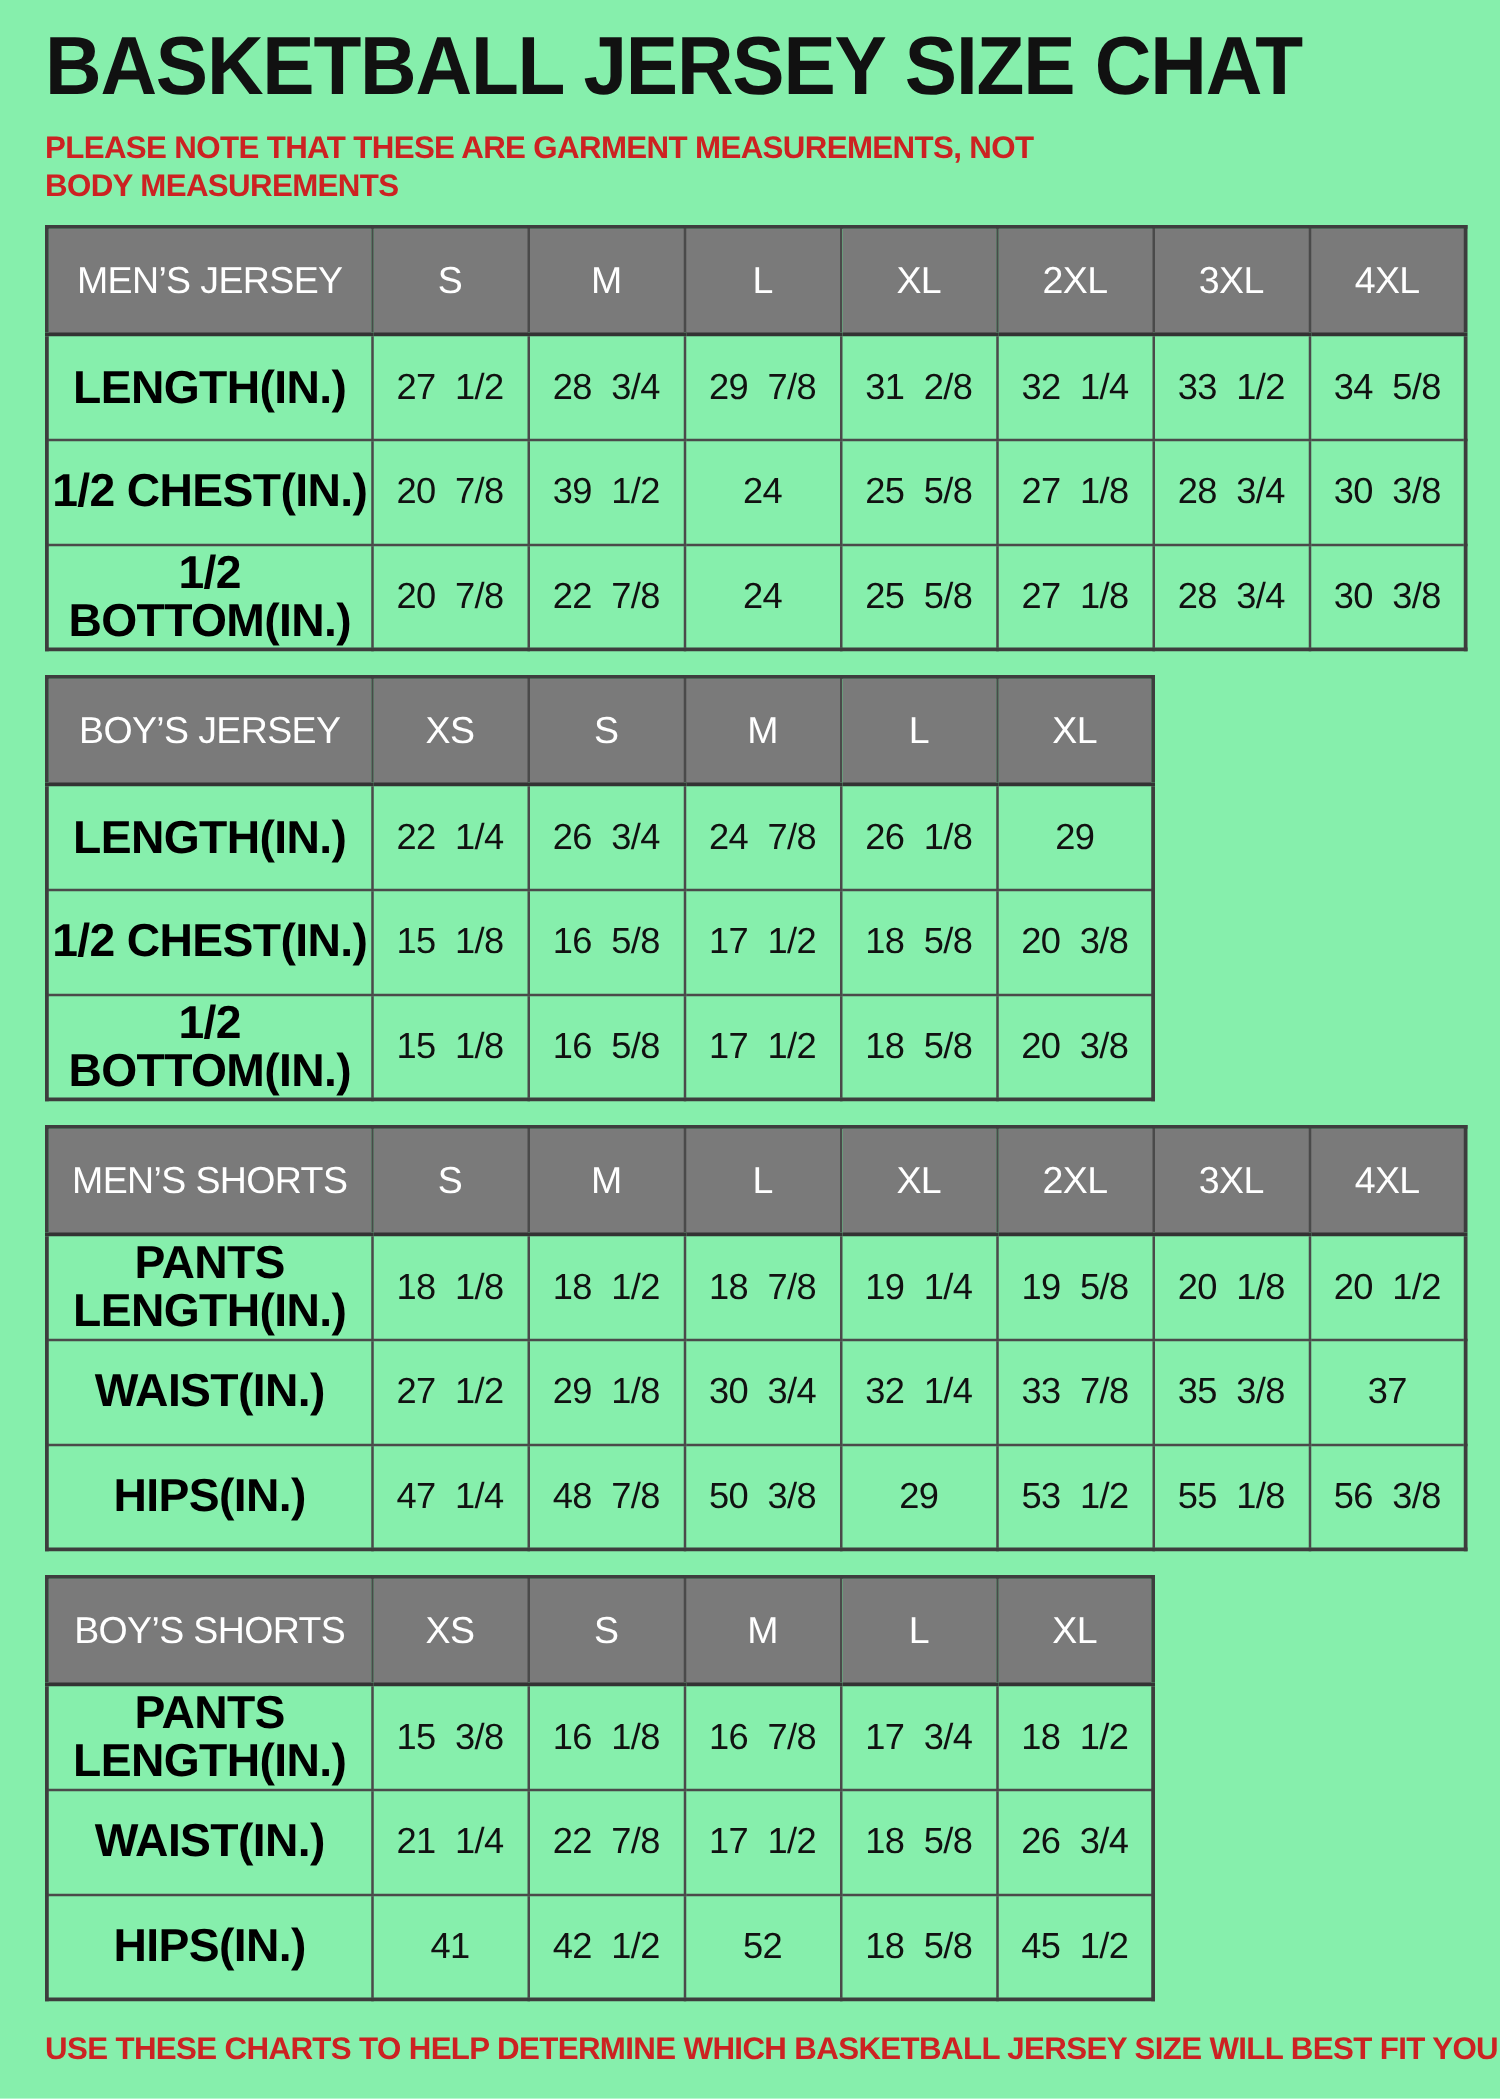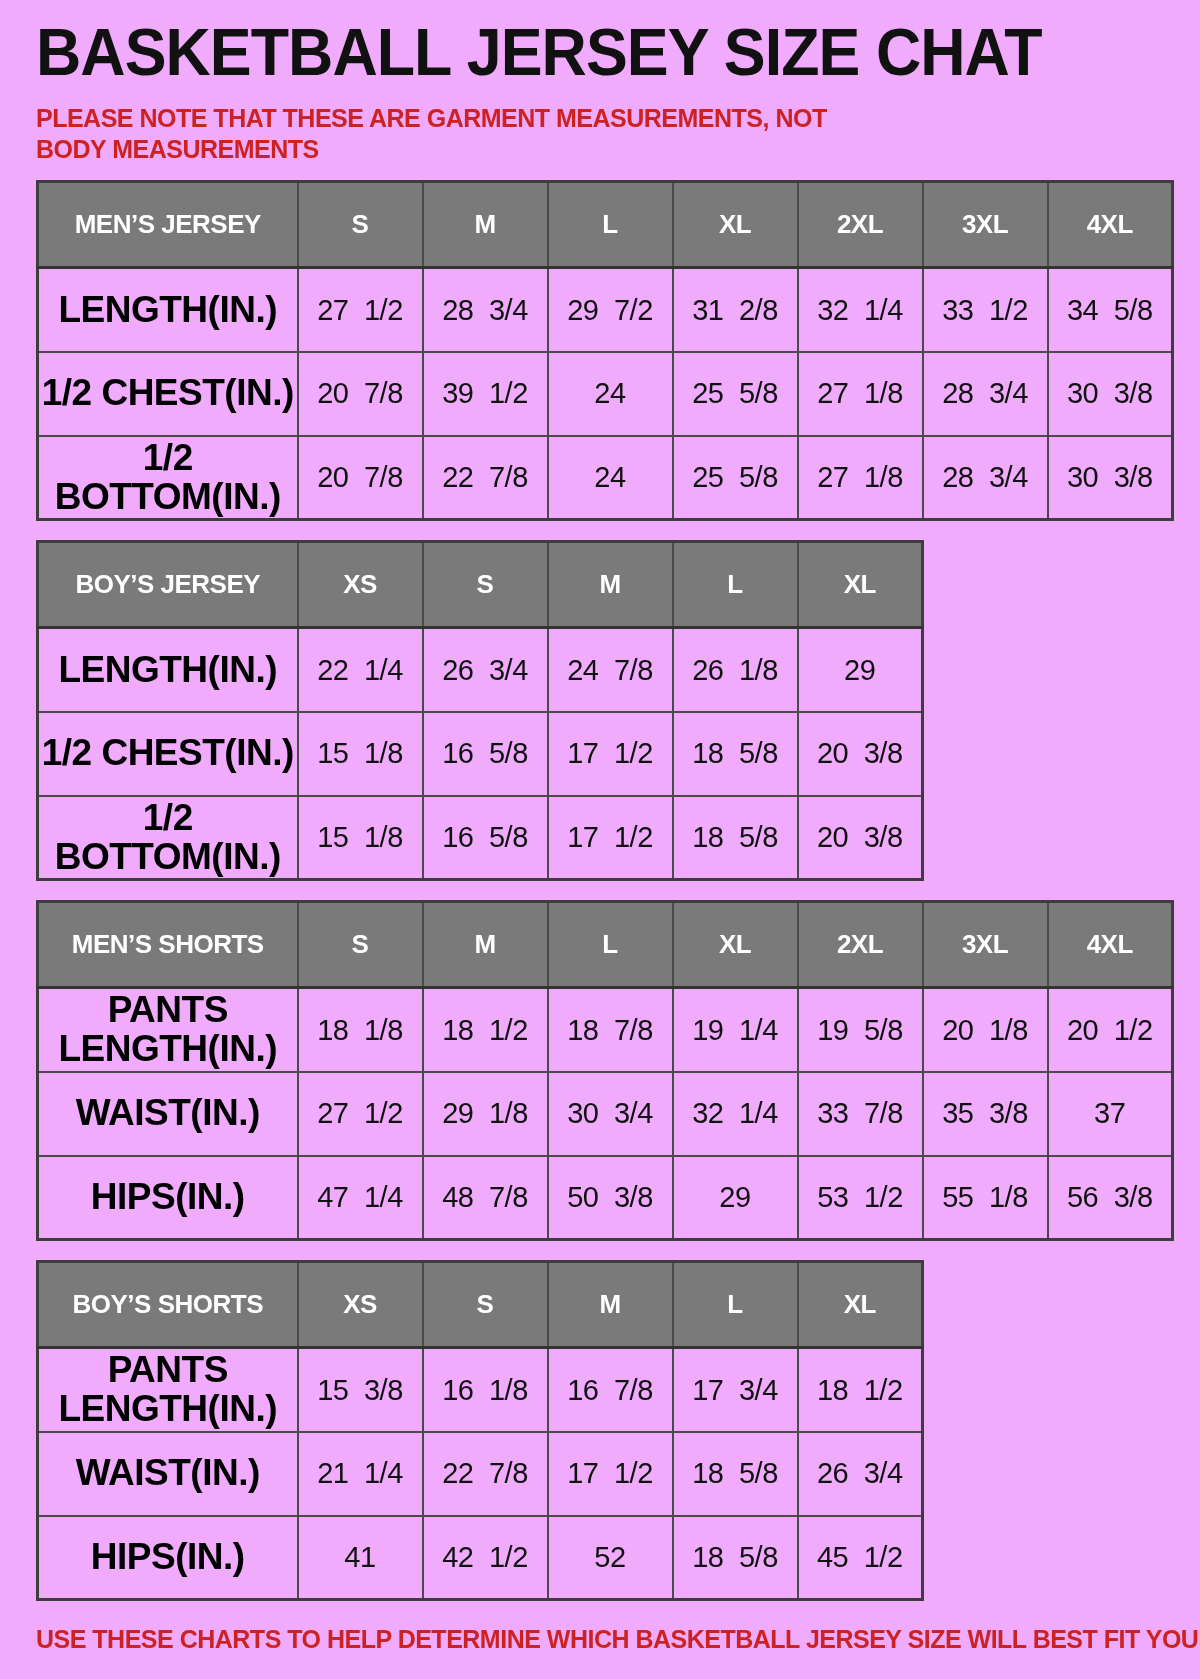--- a/index.html
+++ b/index.html
@@ -12,21 +12,21 @@
   html, body {
     margin: 0; padding: 0;
     background: #ffffff;
     font-family: "Liberation Sans", sans-serif;
   }
   .page {
     width: 1200px;
     height: 1679px;
     overflow: hidden;
     padding: 18px 0 0 36px;
-    background: #f0abfc;
+    background: #86efac;
   }
   .title {
     font-size: 66px;
     font-weight: 700;
     color: #111111;
     margin: 0 0 12px 0;
     white-space: nowrap;
     letter-spacing: -1px;
     transform: scaleX(0.95);
     transform-origin: left center;
@@ -51,22 +51,22 @@
   table.size-table td {
     border: 2px solid var(--border-col);
     text-align: center;
     vertical-align: middle;
     padding: 0 2px;
     overflow: hidden;
   }
   table.size-table thead th {
     background: var(--header-bg);
     color: var(--header-text);
-    font-size: 26px;
-    font-weight: 700;
+    font-size: 30px;
+    font-weight: 400;
     height: 86px;
     letter-spacing: -0.5px;
     border-bottom: 3px solid #333333;
   }
   table.size-table tbody tr { height: 84px; }
   td.row-label {
     font-size: 37px;
     font-weight: 700;
     color: #000000;
     letter-spacing: -0.5px;
@@ -118,21 +118,21 @@
             <th>2XL</th>
             <th>3XL</th>
             <th>4XL</th>
           </tr>
         </thead>
         <tbody>
           <tr>
             <td class="row-label">LENGTH(IN.)</td>
             <td class="size-value">27 1/2</td>
             <td class="size-value">28 3/4</td>
-            <td class="size-value">29 7/2</td>
+            <td class="size-value">29 7/8</td>
             <td class="size-value">31 2/8</td>
             <td class="size-value">32 1/4</td>
             <td class="size-value">33 1/2</td>
             <td class="size-value">34 5/8</td>
           </tr>
           <tr>
             <td class="row-label">1/2 CHEST(IN.)</td>
             <td class="size-value">20 7/8</td>
             <td class="size-value">39 1/2</td>
             <td class="size-value">24</td>

